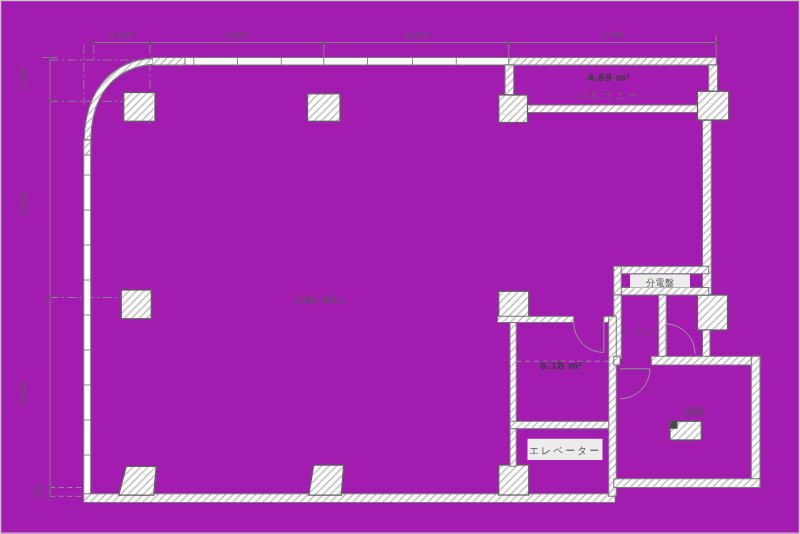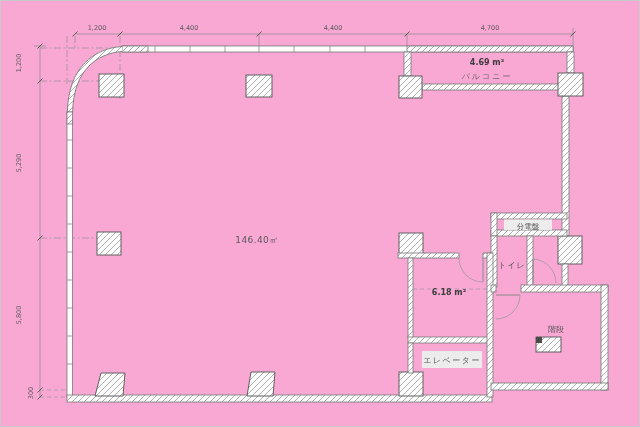--- a/index.html
+++ b/index.html
@@ -1,17 +1,17 @@
 <!DOCTYPE html>
 <html><head>
 <meta charset="utf-8">
 <style>
   html,body{margin:0;padding:0;background:#ffffff;}
   body{font-family:"DejaVu Sans",sans-serif;}
-  .canvas{position:relative;width:640px;height:427px;background:#f9a8d4;overflow:hidden;}
+  .canvas{position:relative;width:640px;height:427px;background:#a21caf;overflow:hidden;}
   svg{position:absolute;left:0;top:0;}
   text{fill:#555;}
   .dimtext{font-size:6.5px;fill:#5a5a5a;}
   .roomtext{font-size:8px;fill:#555;}
   .areatext{font-size:8px;font-weight:bold;fill:#3d3d3d;}
   .bigarea{font-size:9px;fill:#5a5a5a;letter-spacing:.4px;}
   .wall{fill:url(#hatch);stroke:#787878;stroke-width:.8;}
   .col{fill:url(#hatch);stroke:#606060;stroke-width:1;}
   .wwall{fill:#ffffff;stroke:#787878;stroke-width:.8;}
   .tick{stroke:#787878;stroke-width:.7;}

